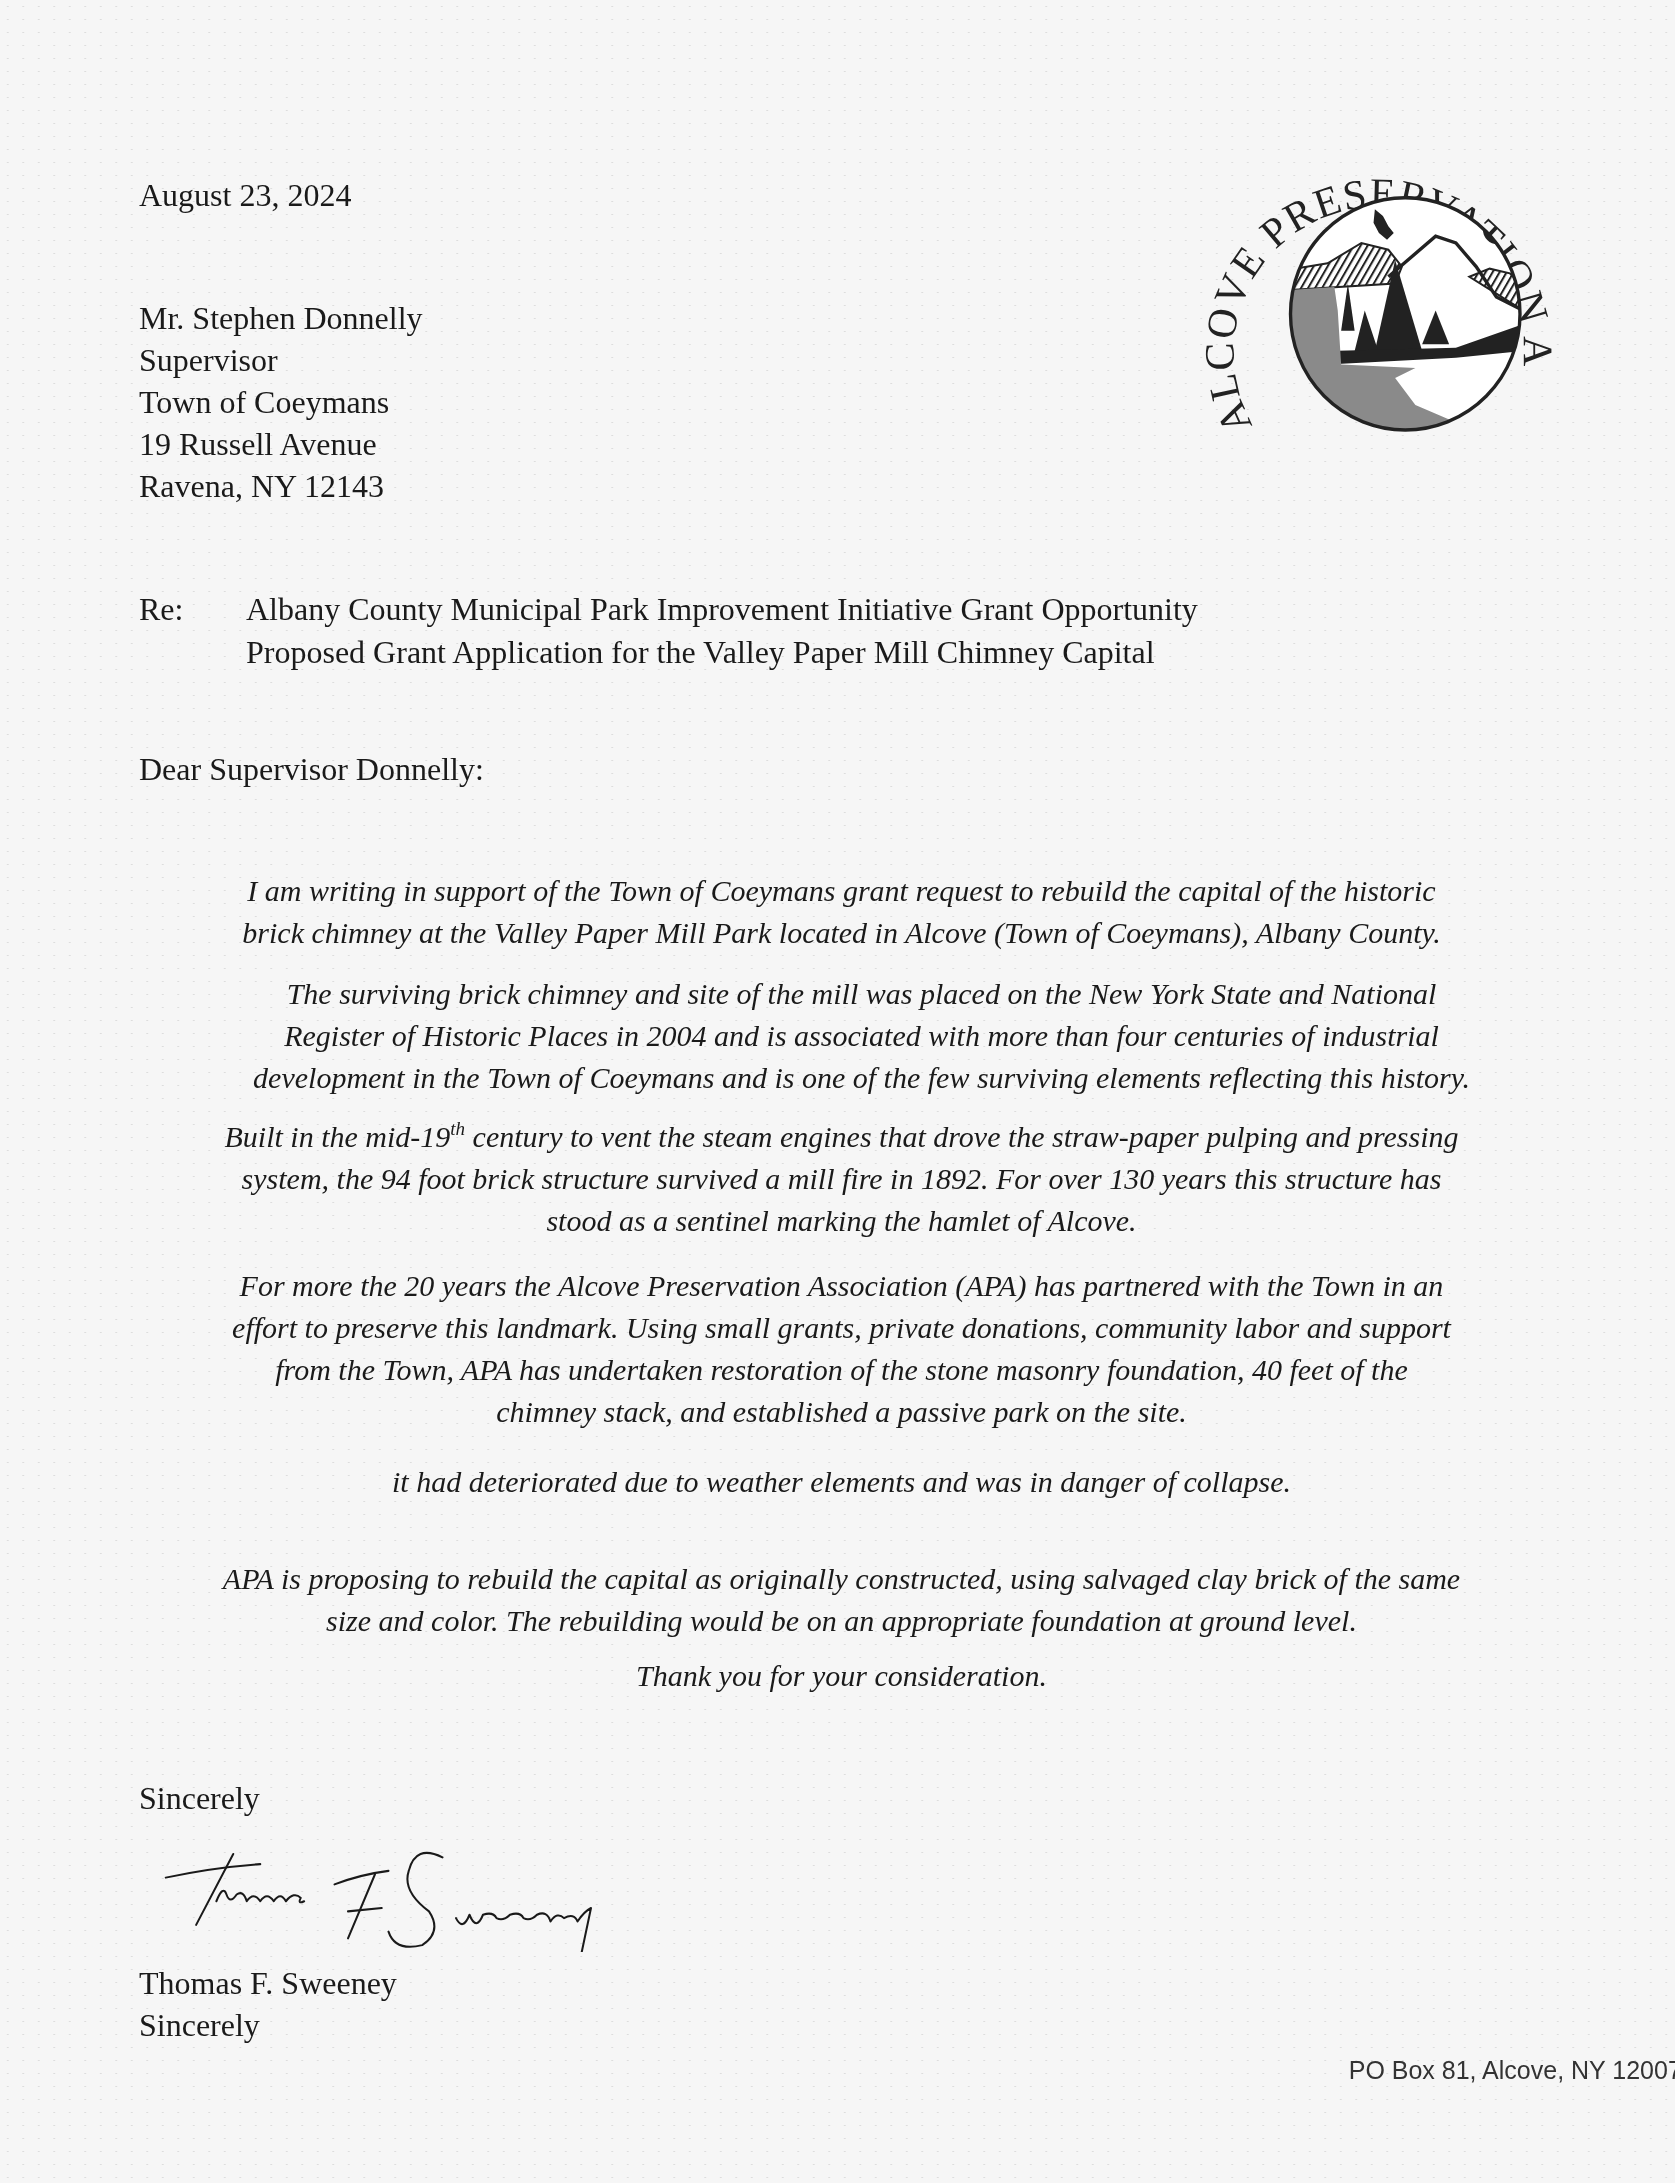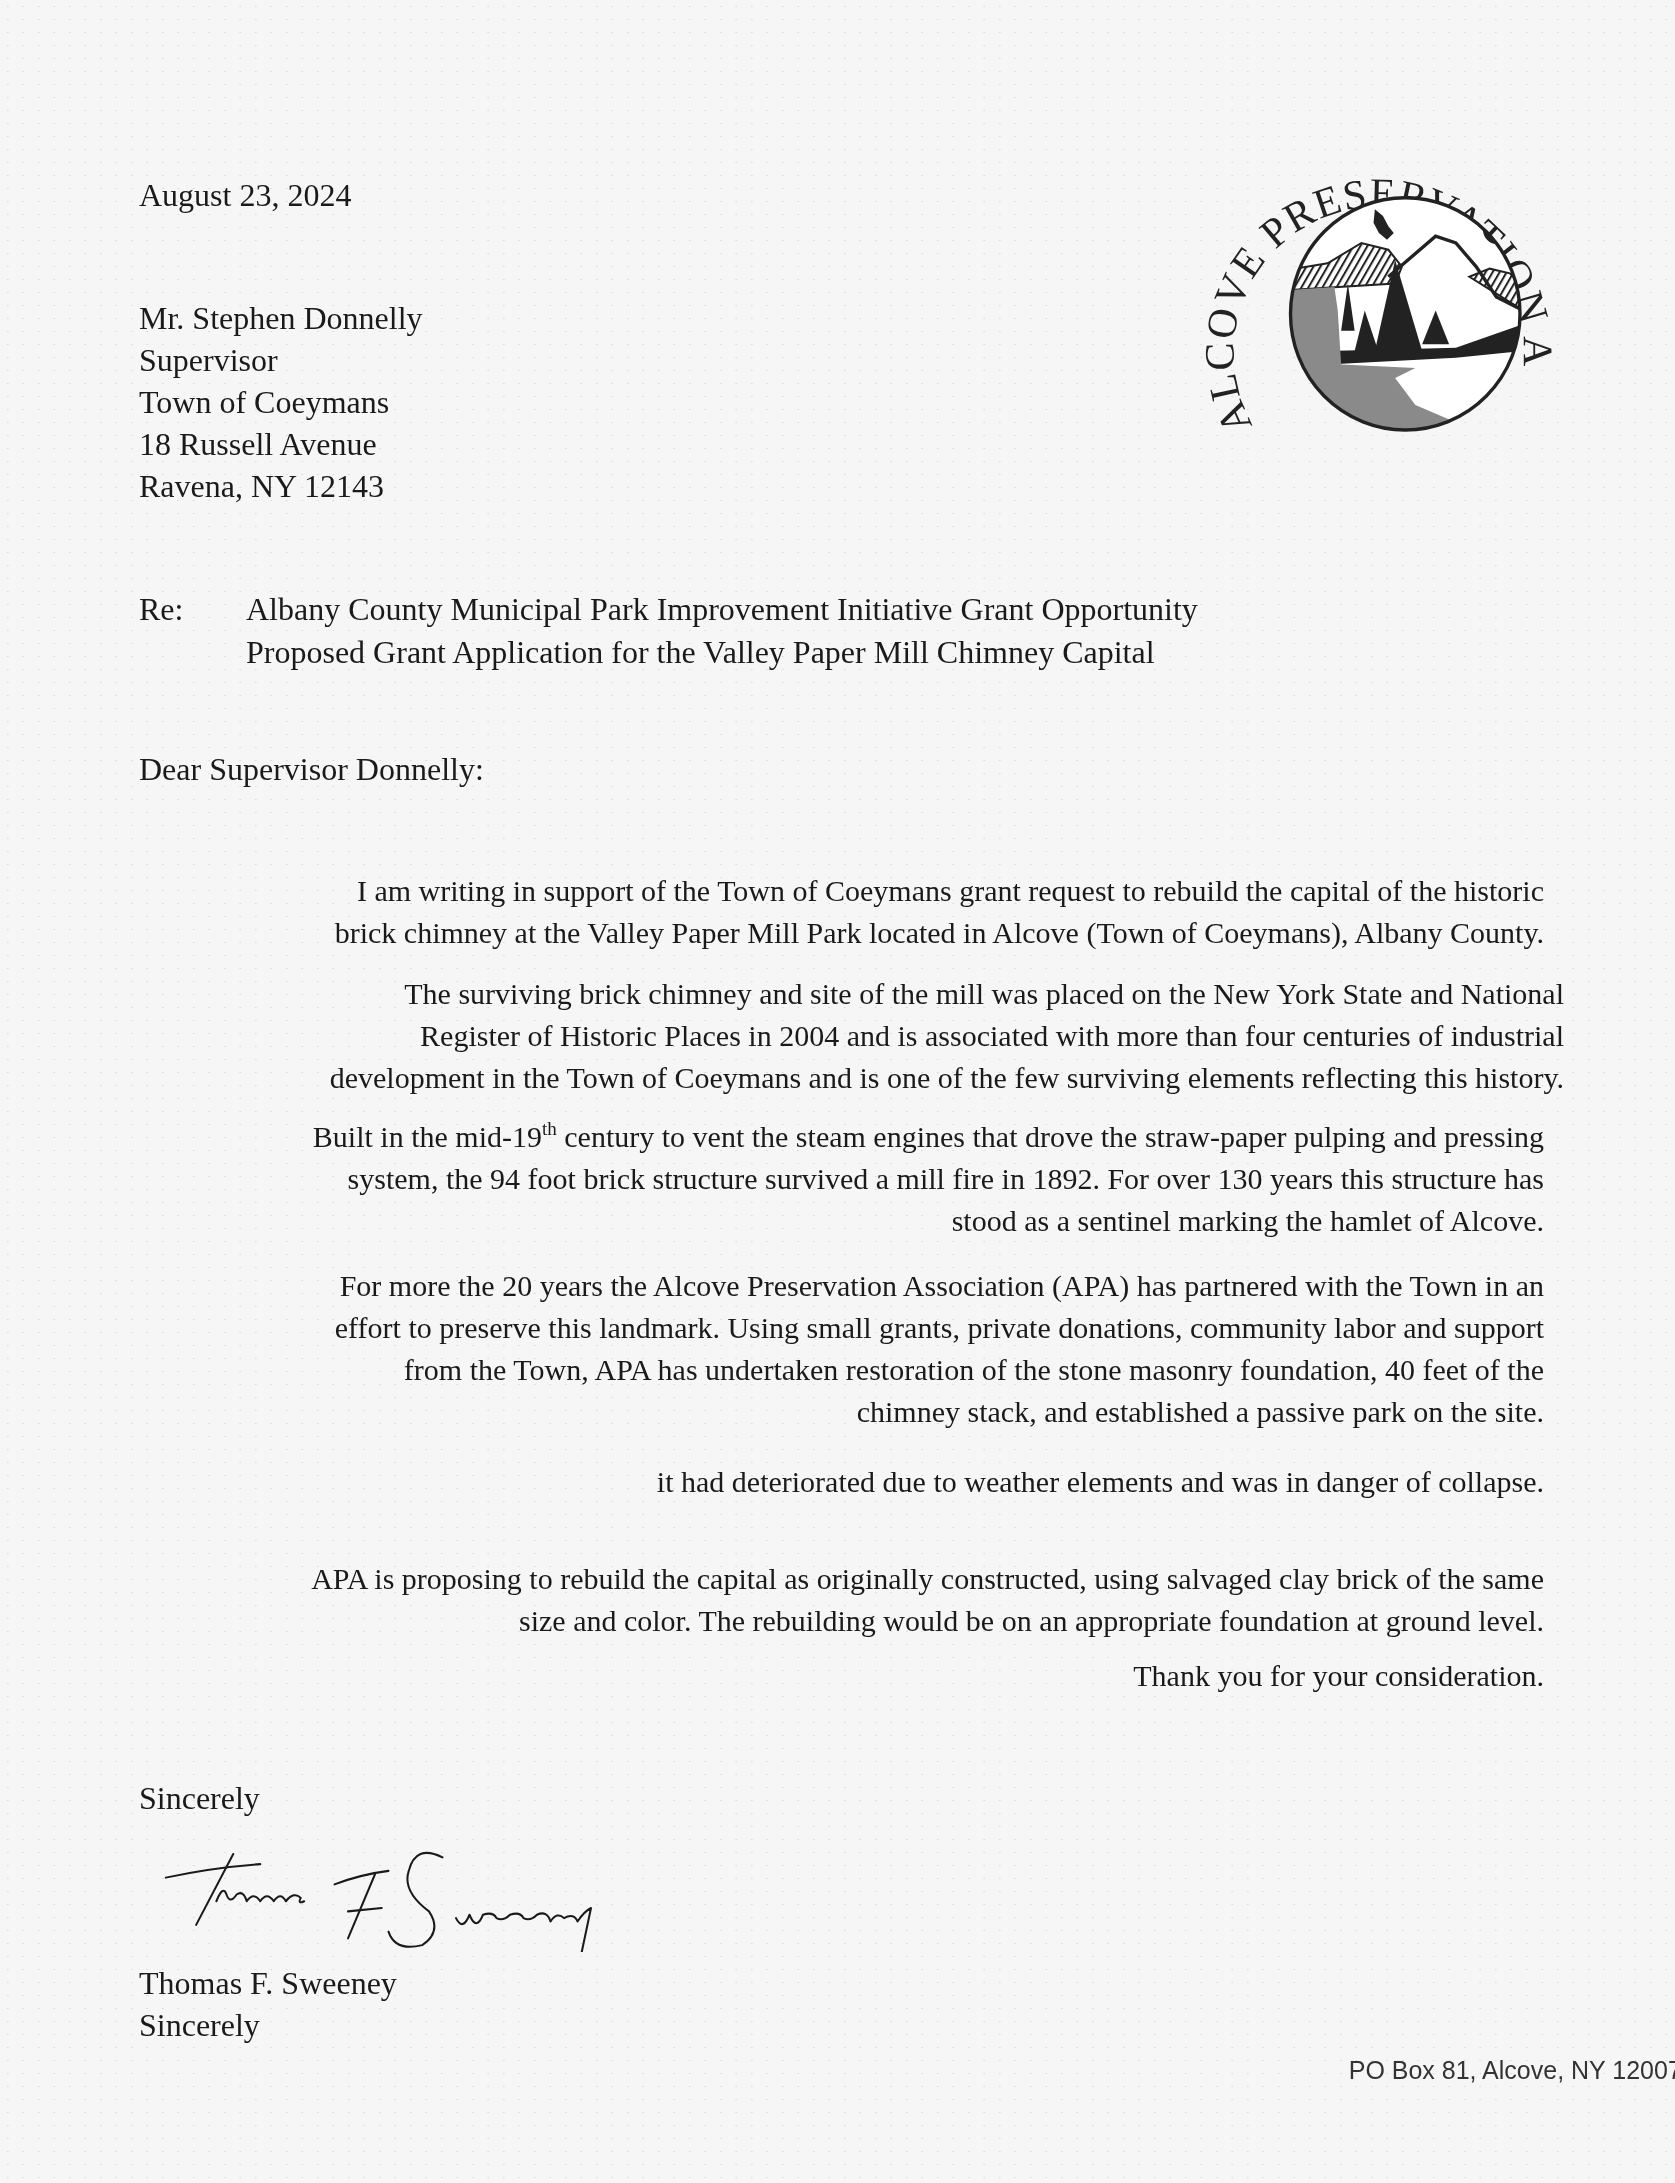--- a/index.html
+++ b/index.html
@@ -5,21 +5,21 @@
     html, body { margin: 0; padding: 0; }
     body {
       width: 1675px; height: 2183px; position: relative; overflow: hidden;
       background: #f6f6f6;
       background-image: radial-gradient(rgba(0,0,0,0.10) 0.7px, transparent 0.9px);
       background-size: 15.5px 13px;
       font-family: "Liberation Serif", "DejaVu Serif", serif;
       color: #1a1a1a;
     }
     .t { position: absolute; left: 139px; font-size: 32px; line-height: 42px; white-space: nowrap; }
-    .para { position: absolute; left: 139px; width: 1405px; font-size: 30px; line-height: 42px; text-align: right; }
+    .para { position: absolute; left: 139px; width: 1405px; font-size: 30px; line-height: 42px; text-align: center; font-style: italic; }
     .para .ln { display: block; white-space: nowrap; }
     #date { top: 174px; }
     #addr { position: absolute; left: 139px; top: 297px; font-size: 32px; line-height: 42px; }
     #addr div { white-space: nowrap; }
     #re { position: absolute; left: 139px; top: 588px; font-size: 32px; line-height: 43px; }
     #re .lbl { position: absolute; left: 0; top: 0; }
     #re .lines { position: absolute; left: 107px; top: 0; white-space: nowrap; }
     #salutation { top: 748px; }
     #p1 { top: 870px; }
     #p2 { top: 973px; margin-left: 20px; }
@@ -80,21 +80,21 @@
   </g>
   <ellipse cx="345" cy="305" rx="170" ry="172" fill="none" stroke="#222" stroke-width="5"></ellipse>
 </svg>
 
 <div class="t" id="date">August 23, 2024</div>
 
 <div id="addr">
   <div>Mr. Stephen Donnelly</div>
   <div>Supervisor</div>
   <div>Town of Coeymans</div>
-  <div>18 Russell Avenue</div>
+  <div>19 Russell Avenue</div>
   <div>Ravena, NY 12143</div>
 </div>
 
 <div id="re">
   <span class="lbl">Re:</span>
   <div class="lines">
     <div>Albany County Municipal Park Improvement Initiative Grant Opportunity</div>
     <div>Proposed Grant Application for the Valley Paper Mill Chimney Capital</div>
   </div>
 </div>

